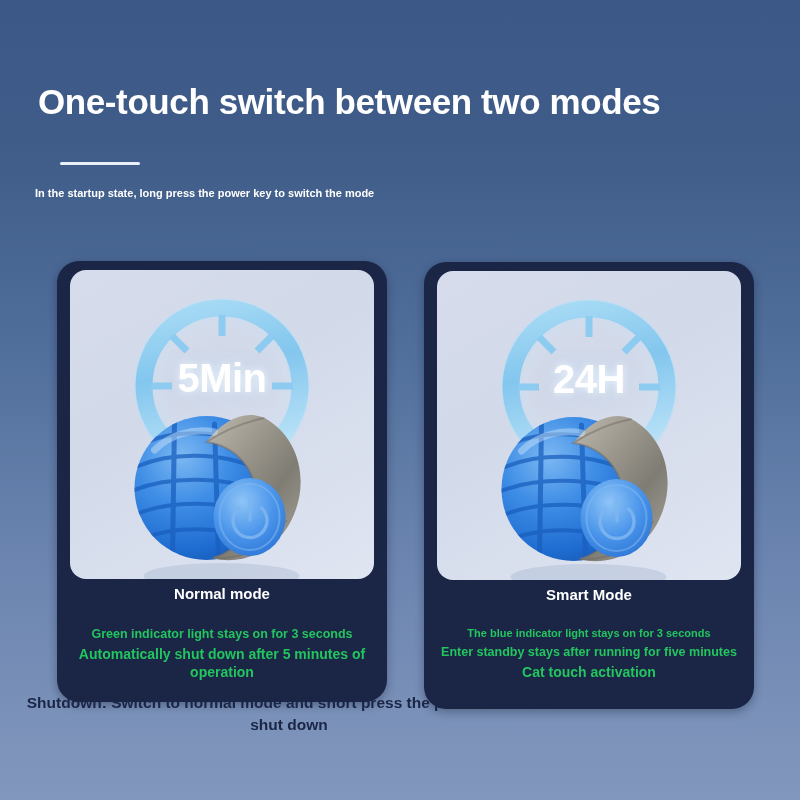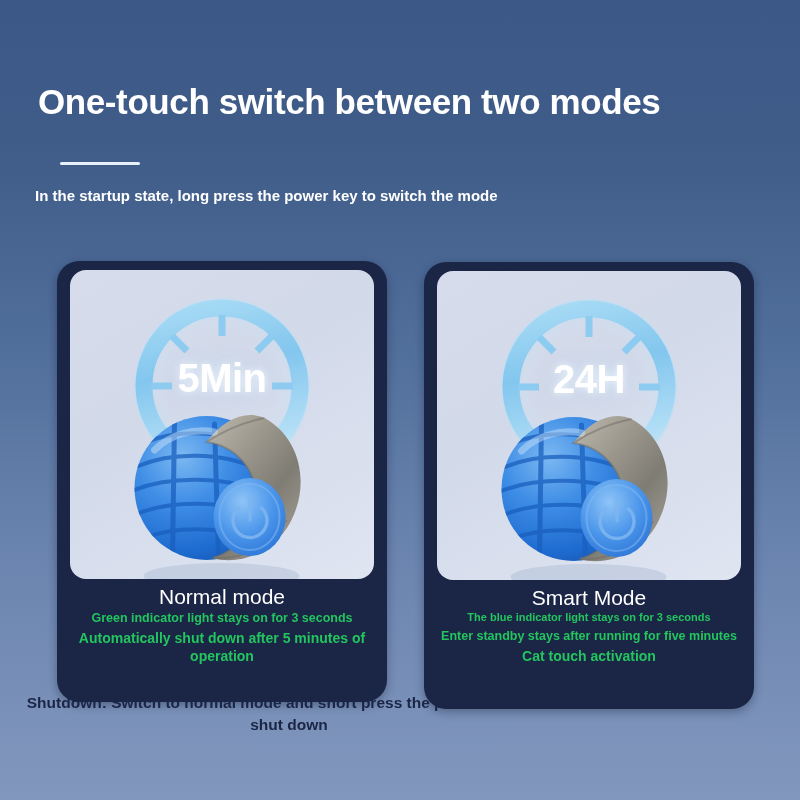--- a/index.html
+++ b/index.html
@@ -32,21 +32,21 @@
     top: 162px;
     width: 80px;
     height: 3px;
     background: #e8f1fb;
     border-radius: 2px;
   }
   .page-subtitle {
     position: absolute;
     left: 35px;
     top: 187px;
-    font-size: 15px;
+    font-size: 11px;
     font-weight: bold;
     color: #ffffff;
     white-space: nowrap;
   }
 
   
   .cards {
     position: absolute;
     left: 0;
     top: 16px;
@@ -113,24 +113,24 @@
   .card-text {
     position: absolute;
     left: 0;
     top: 324px;
     width: 330px;
     text-align: center;
     padding: 0 8px;
     box-sizing: border-box;
   }
   .mode-name {
-    font-size: 21px;
-    font-weight: normal;
+    font-size: 15px;
+    font-weight: bold;
     color: #ffffff;
-    margin-bottom: 1px;
+    margin-bottom: 24px;
   }
   .mode-line {
     font-size: 12.5px;
     font-weight: bold;
     color: #22c55e;
     line-height: 1.28;
     margin-bottom: 3px;
   }
   .mode-line.small {
     font-size: 11px;

